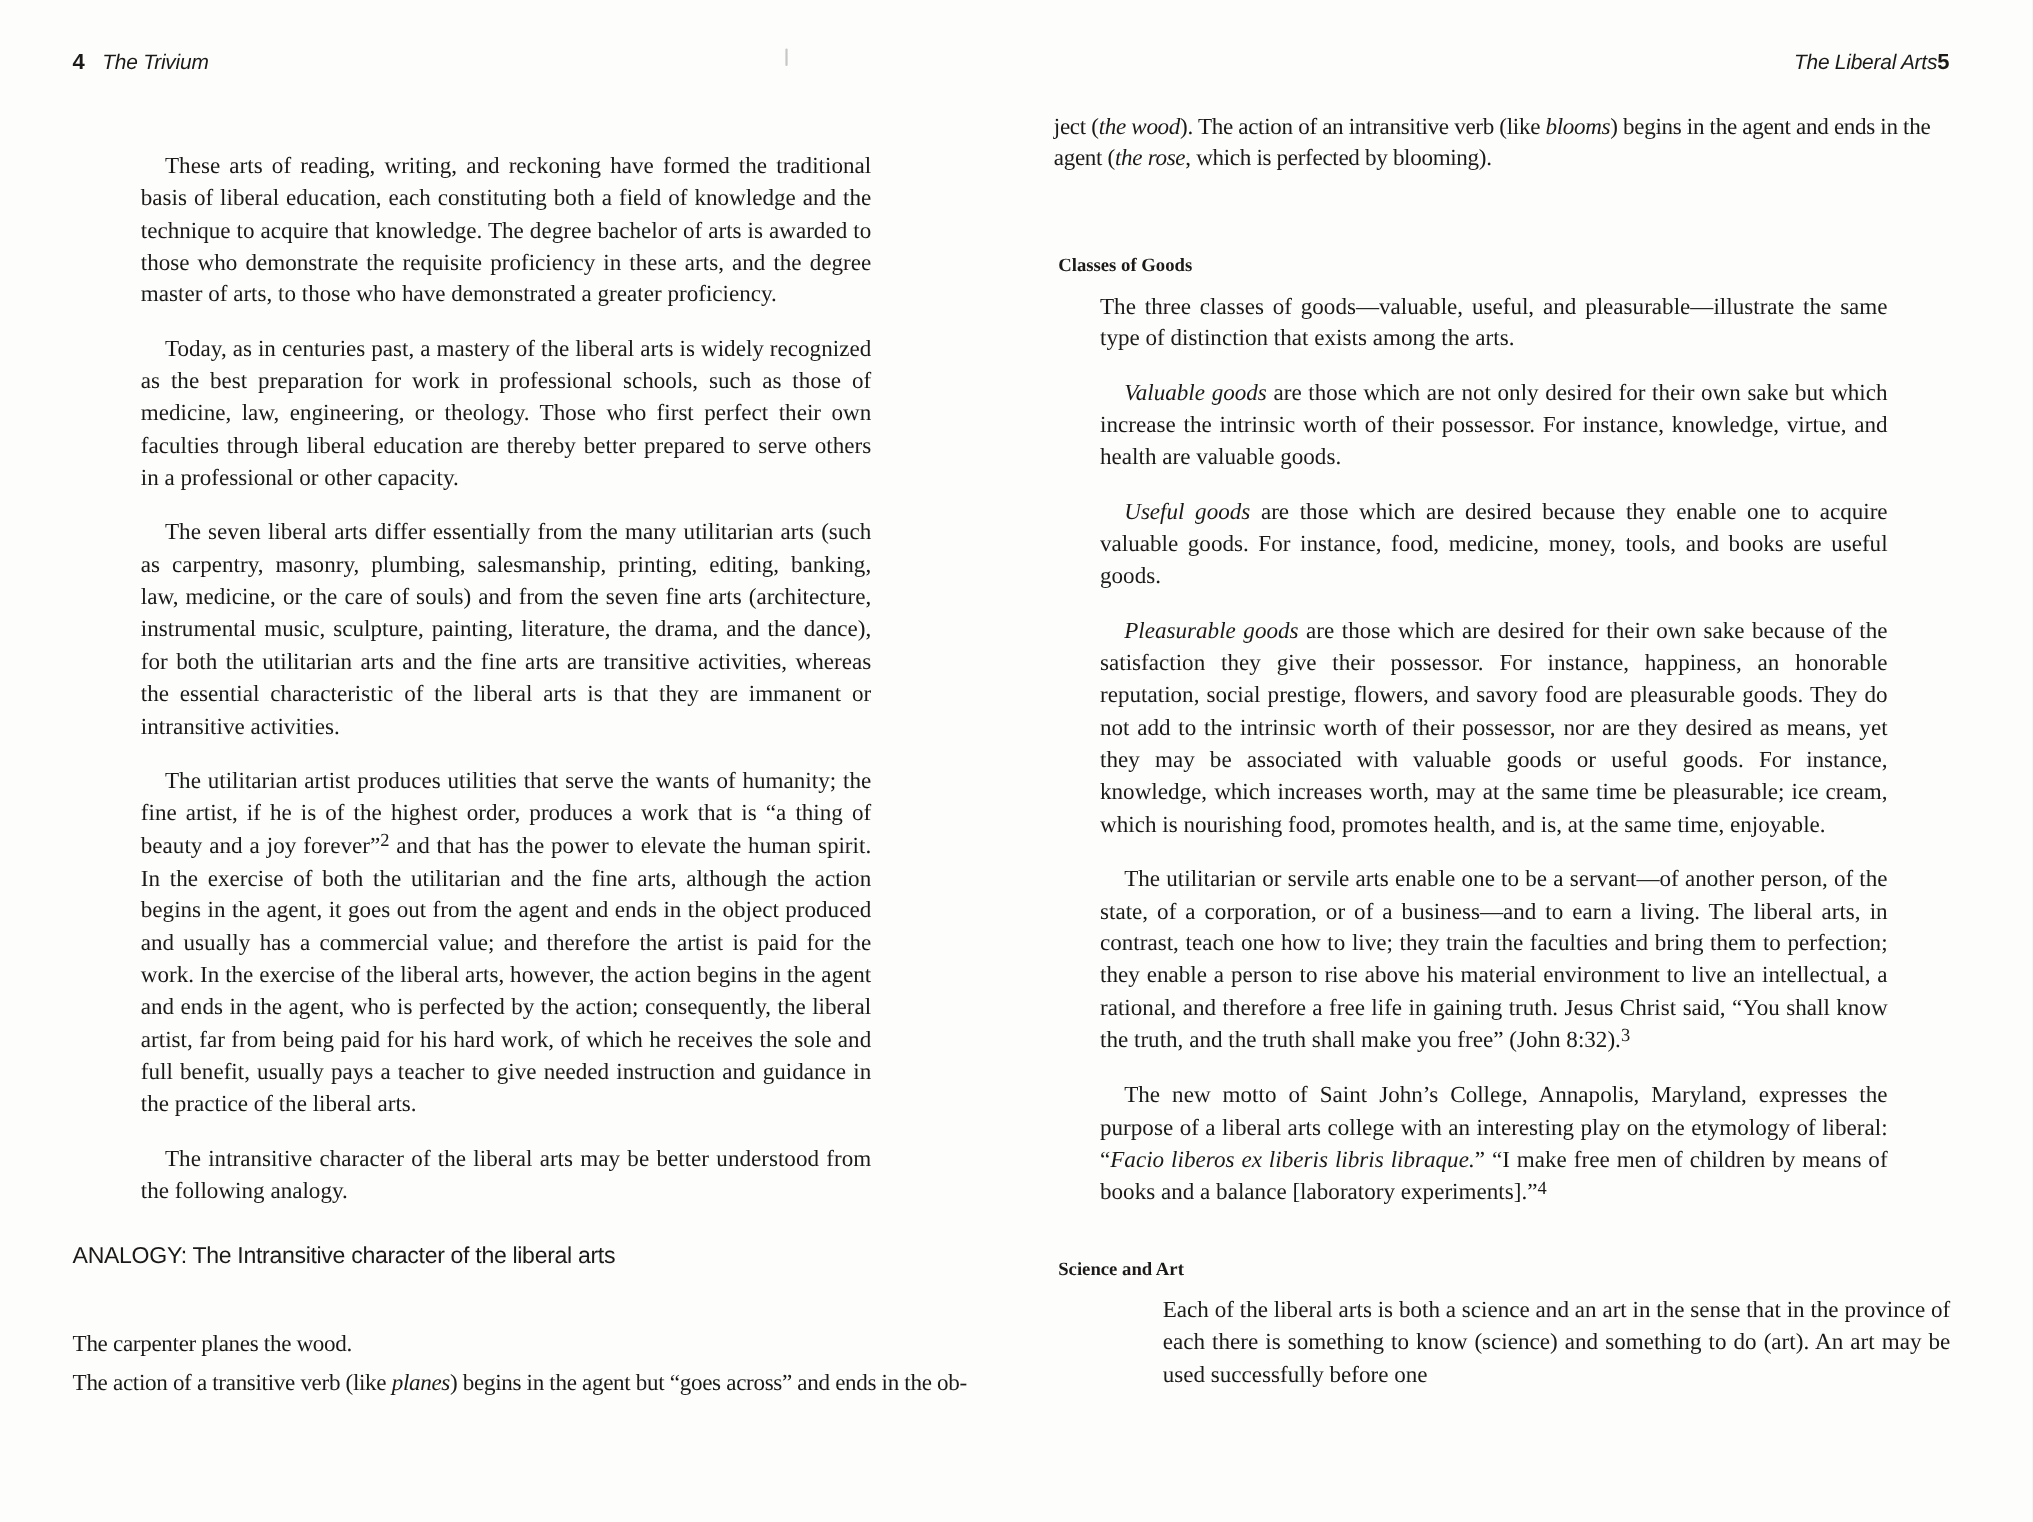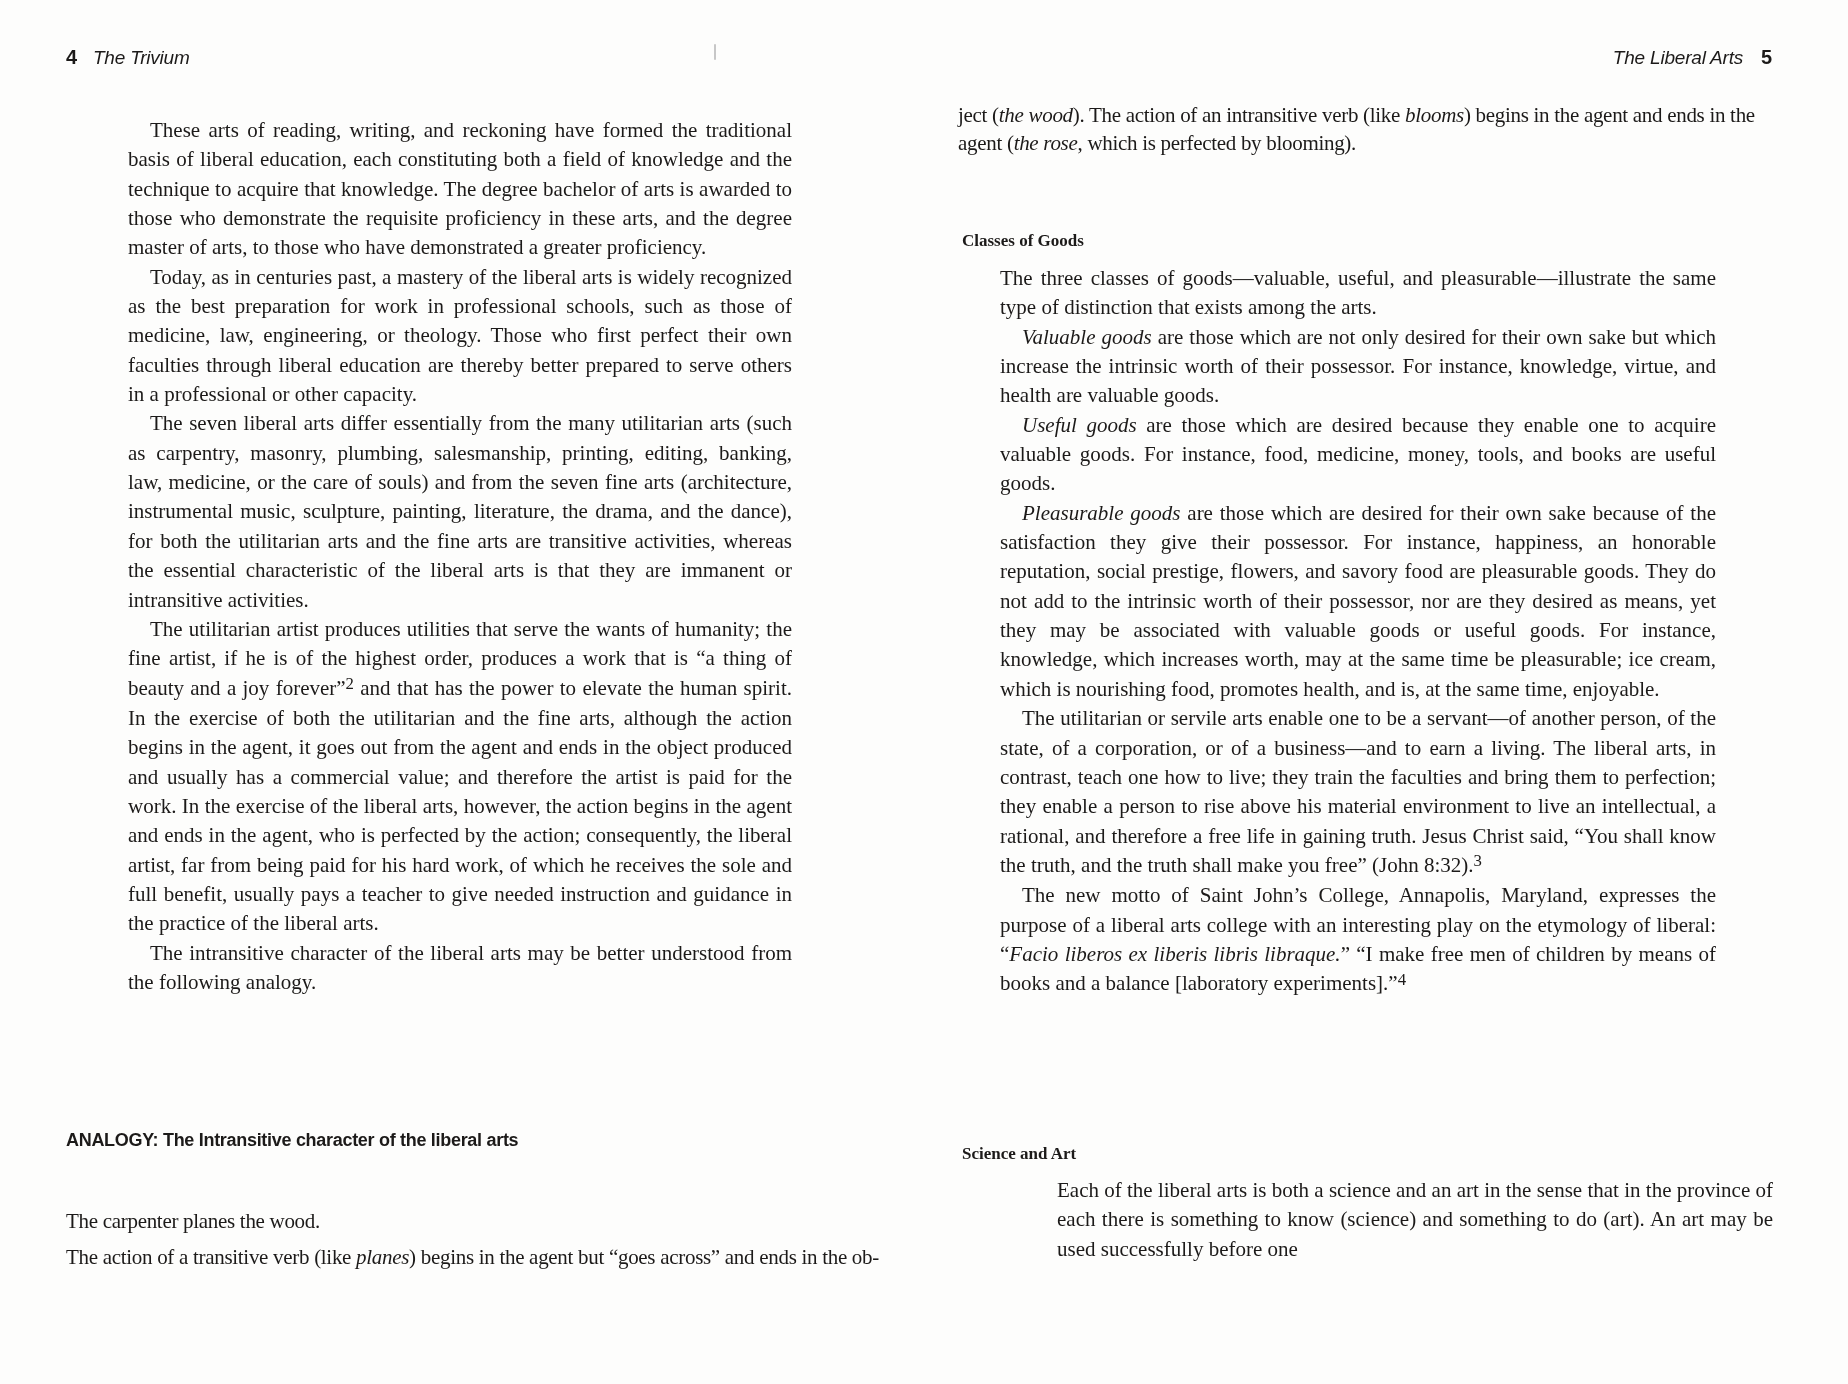--- a/index.html
+++ b/index.html
@@ -19,35 +19,35 @@
     position:absolute;
     font-family:"Liberation Sans","DejaVu Sans",sans-serif;
     font-size:19px;
     letter-spacing:-0.2px;
     display:flex;align-items:baseline;
     white-space:nowrap;
   }
   .runhead .pgnum{font-weight:bold;font-style:normal;font-size:20px;}
   .runhead .rtitle{font-style:italic;}
   .runhead-left{left:66px;top:46px;gap:16px;}
-  .runhead-right{right:76px;top:46px;gap:18px;}
+  .runhead-right{right:76px;top:46px;}
   
   .serif-body{
     position:absolute;
     font-family:"Liberation Serif","DejaVu Serif",serif;
     font-size:21px;
     line-height:29.35px;
     text-align:justify;
     color:var(--ink);
   }
   .left-body{left:128px;top:116px;width:664px;}
   .right-body{left:1000px;top:264px;width:716px;}
   .right-body-2{left:1057px;top:1176px;width:716px;}
   .para{margin:0;}
-  .para.ind{text-indent:22px;}
+  .para.ind{text-indent:22px;margin-top:20px;}
   .it{font-style:italic;}
   .sup{font-size:0.8em;position:relative;top:-0.33em;}
   
   .sec-heading{
     position:absolute;
     font-family:"Liberation Serif","DejaVu Serif",serif;
     font-weight:bold;
     font-size:17px;
     white-space:nowrap;
   }
@@ -59,22 +59,22 @@
     font-family:Liberation Serif, serif;
     font-size:21px;
     letter-spacing:-0.3px;
     line-height:23px;
     color:var(--ink);
   }
   .an-heading{
     position:absolute;
     left:66px;top:1130px;
     font-family:"Liberation Sans","DejaVu Sans",sans-serif;
-    font-weight:bold;
-    font-size:18px;
+    font-weight:normal;
+    font-size:21px;
     letter-spacing:-0.3px;
     white-space:nowrap;
   }
   .analogy-lines{left:66px;top:1174px;width:820px;margin-top:36px;}
   .analogy-lines .an-line{margin:0 0 13px 0;white-space:nowrap;}
   .intro-lines{left:958px;top:102px;width:830px;line-height:27.5px;}
   .intro-lines .an-line{margin:0;white-space:nowrap;}
   
   .artifact{
     position:absolute;left:714px;top:44px;width:2px;height:16px;

